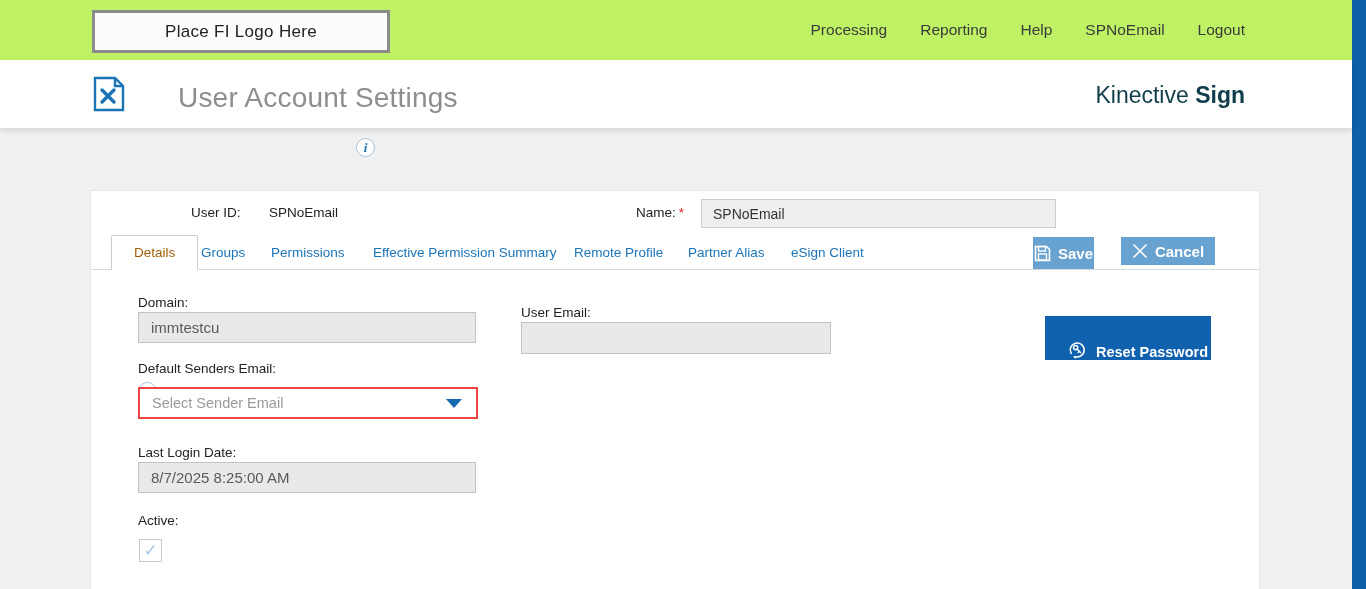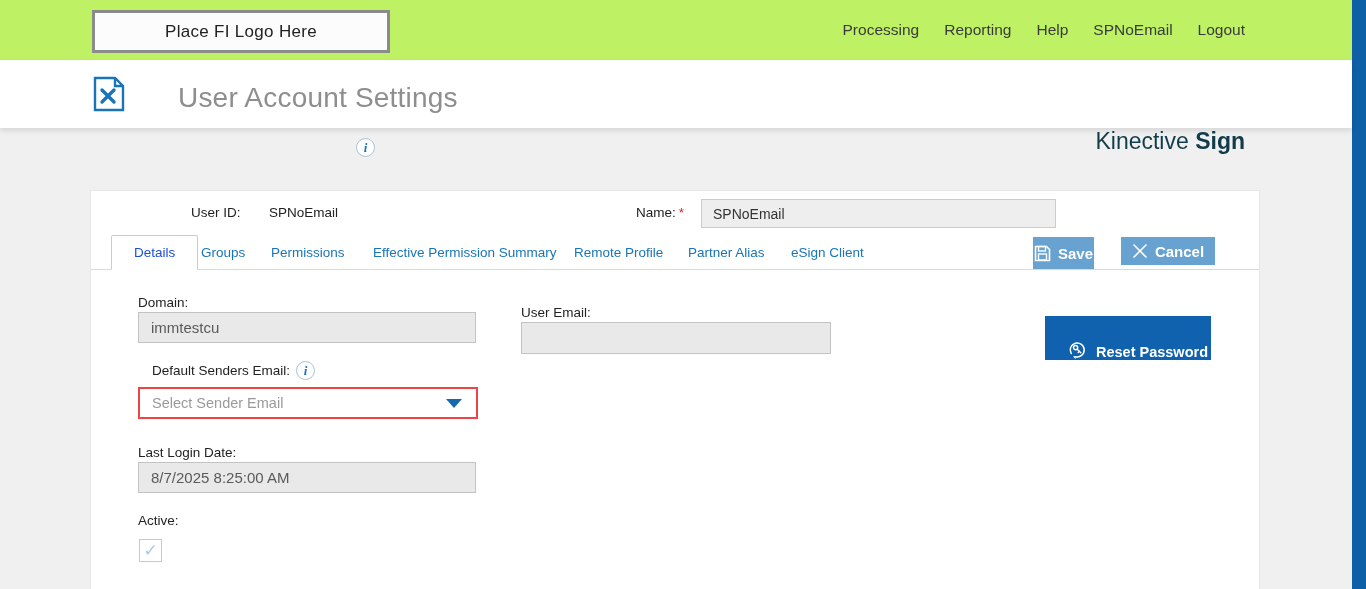--- a/index.html
+++ b/index.html
@@ -4,34 +4,34 @@
 <style>
   * { margin:0; padding:0; box-sizing:border-box; }
   html,body { width:1366px; height:589px; overflow:hidden; }
   body { font-family:"Liberation Sans", sans-serif; background:#f0f0f0; position:relative; }
 
   
   .top-header { position:absolute; left:0; top:0; width:1352px; height:78px; background:#bef264; }
   .logo-box { position:absolute; left:92px; top:10px; width:298px; height:43px;
     background:#fcfcfc; border:3px solid #8b8b8b; display:flex; align-items:center; justify-content:center;
     font-size:17px; color:#222; letter-spacing:.3px; }
-  .top-nav { position:absolute; right:107px; top:0; height:60px; display:flex; align-items:center; gap:25px; }
+  .top-nav { position:absolute; right:107px; top:0; height:60px; display:flex; align-items:center; gap:33px; }
   .top-nav .nav-item { font-size:15.5px; color:#3a3a3a; cursor:pointer; white-space:nowrap; }
 
   
   .title-band { position:absolute; left:0; top:60px; width:1352px; height:68px; background:#ffffff;
     box-shadow:0 3px 5px rgba(0,0,0,.10); z-index:2; }
   .app-icon { position:absolute; left:92px; top:16px; width:34px; height:36px; }
   .page-title { position:absolute; left:130px; top:22px; font-size:28px; color:#8e8e8e; letter-spacing:.2px;margin-left:48px; }
   .info-badge { display:inline-flex; align-items:center; justify-content:center;
     width:19px; height:19px; border:1px solid #a8c4d6; border-radius:50%;
     color:#1a74b8; font-family:"Liberation Serif", serif; font-style:italic; font-weight:bold;
     font-size:13px; background:#fff; }
   .title-info { position:absolute; left:356px; top:78px; }
-  .brand { position:absolute; right:107px; top:22px; font-size:23px; color:#113c4a;margin-top:46px; }
+  .brand { position:absolute; right:107px; top:22px; font-size:23px; color:#113c4a; }
   .brand .bold { font-weight:bold; }
 
   
   .content { position:absolute; left:0; top:128px; width:1352px; height:461px; background:#f0f0f0; }
   .panel { position:absolute; left:90px; top:62px; width:1170px; height:460px; background:#ffffff;
     border:1px solid #e6e6e6; }
 
   .id-row { position:absolute; left:0; top:8px; width:100%; height:30px; }
   .lbl { font-size:13.5px; color:#222; }
   .user-id-label { position:absolute; left:100px; top:6px; }
@@ -41,21 +41,21 @@
   .name-input { position:absolute; left:610px; top:0px; width:355px; height:29px;
     background:#eeeeee; border:1px solid #cccccc; font-size:14px; color:#333; padding:0 11px;
     font-family:"Liberation Sans", sans-serif; }
 
   
   .tab-strip { position:absolute; left:0; top:44px; width:100%; height:35px; }
   .tab-strip .base-line { position:absolute; left:0; bottom:0; width:100%; border-bottom:1px solid #d9d9d9; }
   .tab { position:absolute; top:0; height:35px; display:flex; align-items:center; font-size:13.5px;
     color:#1a74b8; cursor:pointer; white-space:nowrap; }
   .tab.active { background:#fff; border:1px solid #cccccc; border-bottom:1px solid #ffffff;
-    color:#1d4ed8; padding:0 22px; z-index:3; border-radius:2px 2px 0 0; }
+    color:#a16207; padding:0 22px; z-index:3; border-radius:2px 2px 0 0; }
   .tab-details { left:20px; }
   .tab-groups { left:110px; }
   .tab-permissions { left:180px; }
   .tab-eps { left:282px; }
   .tab-remote { left:483px; }
   .tab-partner { left:597px; }
   .tab-esign { left:700px; }
 
   .btn-blue { position:absolute; display:flex; align-items:center; justify-content:center; gap:7px;
     background:#68a2d0; color:#fff; font-weight:bold; font-size:15px; cursor:pointer; border:none;
@@ -64,21 +64,21 @@
   .cancel-btn { left:1030px; top:46px; width:94px; height:28px; }
 
   
   .field-label { position:absolute; font-size:13.5px; color:#222; }
   .text-input { position:absolute; background:#e9e9e9; border:1px solid #c3c3c3; font-size:15px;
     color:#5a5a5a; padding:0 12px; font-family:"Liberation Sans", sans-serif; }
   .domain-label { left:47px; top:104px; }
   .domain-input { left:47px; top:121px; width:338px; height:31px; }
   .email-label { left:430px; top:114px; }
   .email-input { left:430px; top:131px; width:310px; height:32px; }
-  .dse-label-wrap { position:absolute; left:61px; top:170px; display:flex; align-items:center; gap:6px; }
+  .dse-label-wrap { position:absolute; left:47px; top:170px; display:flex; align-items:flex-start; gap:6px;flex-direction:column; }
   .dropdown { position:absolute; left:47px; top:196px; width:340px; height:32px; background:#fff;
     border:2px solid #ef4444; display:flex; align-items:center; justify-content:space-between;
     padding:0 14px 0 12px; cursor:pointer; }
   .dropdown .placeholder { font-size:14.5px; color:#9a9a9a; }
   .caret-down { width:0; height:0; border-left:8px solid transparent; border-right:8px solid transparent;
     border-top:9px solid #1668b0; }
   .lastlogin-label { left:47px; top:254px; }
   .lastlogin-input { left:47px; top:271px; width:338px; height:31px; }
   .active-label { left:47px; top:322px; }
   .checkbox { position:absolute; left:48px; top:348px; width:23px; height:23px; background:#fff;

